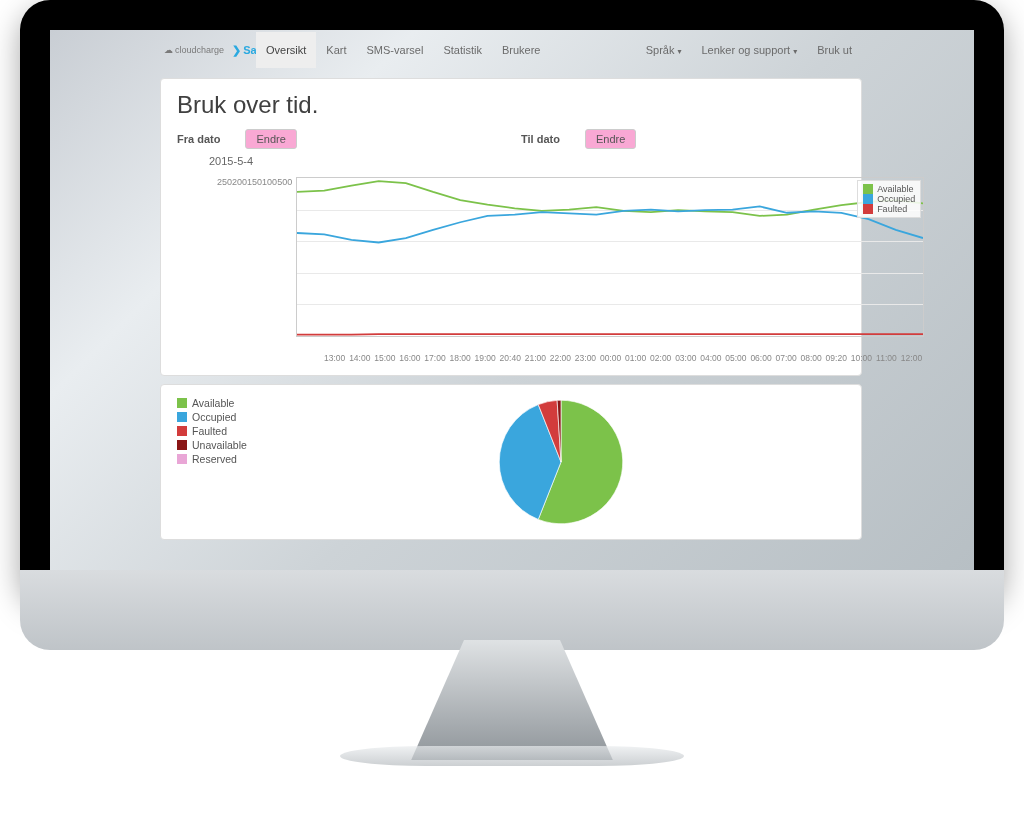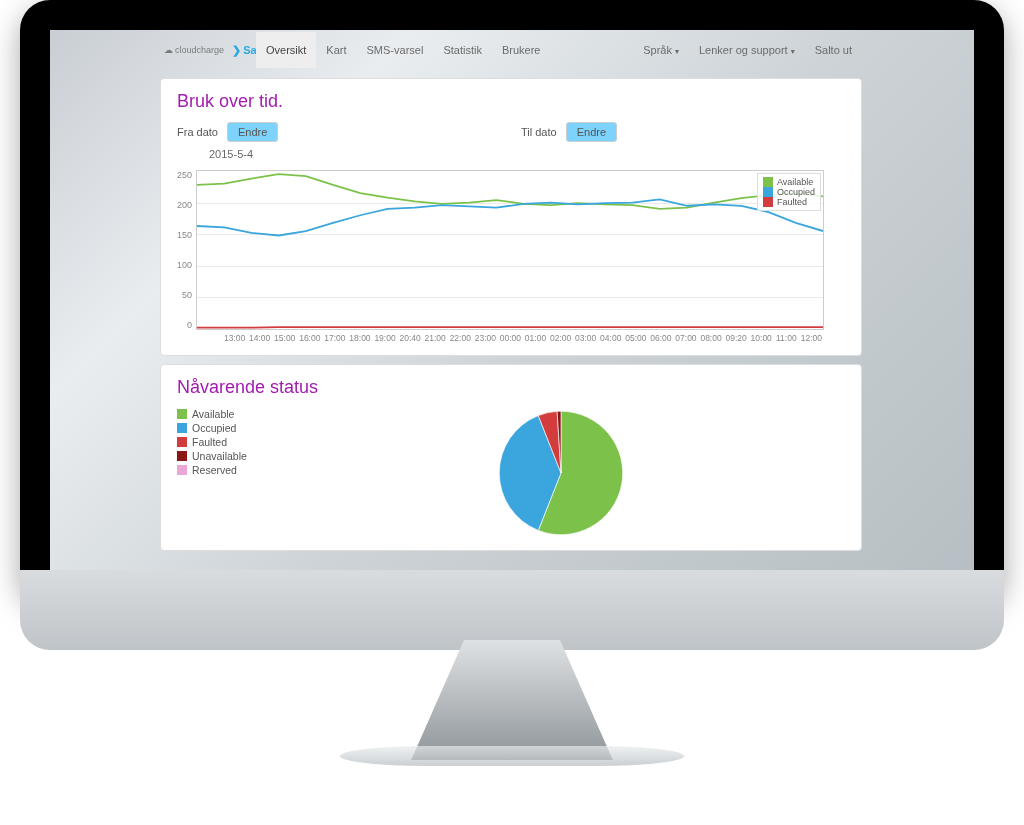--- a/index.html
+++ b/index.html
@@ -35,36 +35,36 @@
   .logo-salto { font-size:11px; color:#2aa9e0; font-weight:bold; display:flex; align-items:center; gap:2px;}
 
   .nav { display:flex; }
   .nav .item { padding:12px 10px; cursor:pointer; color:#6b6b6b; }
   .nav .item.active { background:#eee; color:#444; }
   .navright { margin-left:auto; display:flex; }
   .navright .item { padding:12px 10px; cursor:pointer; color:#6b6b6b; }
   .caret::after{ content:"▾"; font-size:8px; margin-left:3px;}
 
   .panel { background:#fff; border:1px solid #ddd; border-radius:4px; padding:12px 16px; margin-top:8px;}
-  .panel h2 { margin:0 0 10px 0; font-weight:400; color:#a21caf; font-size:18px; }
+  .panel h2 { margin:0 0 10px 0; font-weight:400; color:#404040; font-size:24px; }
 
   .daterow { display:flex; gap:20px; }
   .daterow .col { flex:1;}
-  .daterow label { font-weight:normal; font-size:11px; margin-right:6px;text-align:center;}
+  .daterow label { font-weight:bold; font-size:11px; margin-right:22px;text-align:center;}
   .btn { display:inline-block; border:1px solid #ccc; border-radius:3px; padding:3px 10px;
-         background:#7dd3fc; cursor:pointer; font-size:11px;}
+         background:#f9a8d4; cursor:pointer; font-size:11px;}
   .dateval { margin-top:6px; color:#666;margin-left:32px; }
 
   
   .chart-wrap { display:flex; margin-top:10px; }
-  .yaxis { display:flex; flex-direction:column; justify-content:space-between; height:160px;
-           text-align:right; font-size:9px; color:#888; padding-right:4px;}
+  .yaxis { display:flex; flex-direction:row; justify-content:space-between; height:160px;
+           text-align:right; font-size:9px; color:#888; padding-right:4px;margin-left:40px;}
   .plot { position:relative; width:628px; height:160px; border:1px solid #ccc; }
   .plot .grid { position:absolute; left:0; right:0; height:0; border-top:1px solid #e9e9e9;}
-  .xaxis { display:flex; font-size:8.5px; color:#888; margin-top:3px; padding-left:26px;}
+  .xaxis { display:flex; font-size:8.5px; color:#888; margin-top:16px; padding-left:26px;}
   .xaxis span{ flex:1; text-align:center; }
   .legend-box { position:absolute; right:2px; top:2px; background:rgba(255,255,255,.85);
                 border:1px solid #ddd; font-size:9px; padding:3px 5px;}
   .legend-box div { display:flex; align-items:center; gap:4px;}
   .sq { width:10px; height:10px; display:inline-block;}
   .c-avail{ background:#7cc24a;} .c-occ{ background:#3aa6dd;} .c-fault{ background:#d23c3c;}
   .c-unavail{ background:#8a1616;} .c-res{ background:#e9a6d6;}
   svg.line { position:absolute; inset:0; width:100%; height:100%; }
 
   .subtitle { font-size:11px; color:#777; margin:0 0 12px 0;}
@@ -95,21 +95,21 @@
         <div class="nav">
           <div class="item active">Oversikt</div>
           <div class="item">Kart</div>
           <div class="item">SMS-varsel</div>
           <div class="item">Statistik</div>
           <div class="item">Brukere</div>
         </div>
         <div class="navright">
           <div class="item caret">Språk</div>
           <div class="item caret">Lenker og support</div>
-          <div class="item">Salto ut</div>
+          <div class="item">Bruk ut</div>
         </div>
       </div>
 
       <div class="panel">
         <h2>Bruk over tid.</h2>
         <div class="daterow">
           <div class="col">
             <label>Fra dato</label>
             <span class="btn">Endre</span>
             <div class="dateval">2015-5-4</div>
@@ -179,21 +179,20 @@
                 <span>09:20</span>
                 <span>10:00</span>
                 <span>11:00</span>
                 <span>12:00</span>
               </div>
           </div>
         </div>
       </div>
 
       <div class="panel">
-        <h2>Nåvarende status</h2>
         <div class="pie-row">
           <div class="pie-legend">
             <div>
                 <span class="sq c-avail"></span>
                 <span>Available</span>
               </div>
             <div>
                 <span class="sq c-occ"></span>
                 <span>Occupied</span>
               </div>

